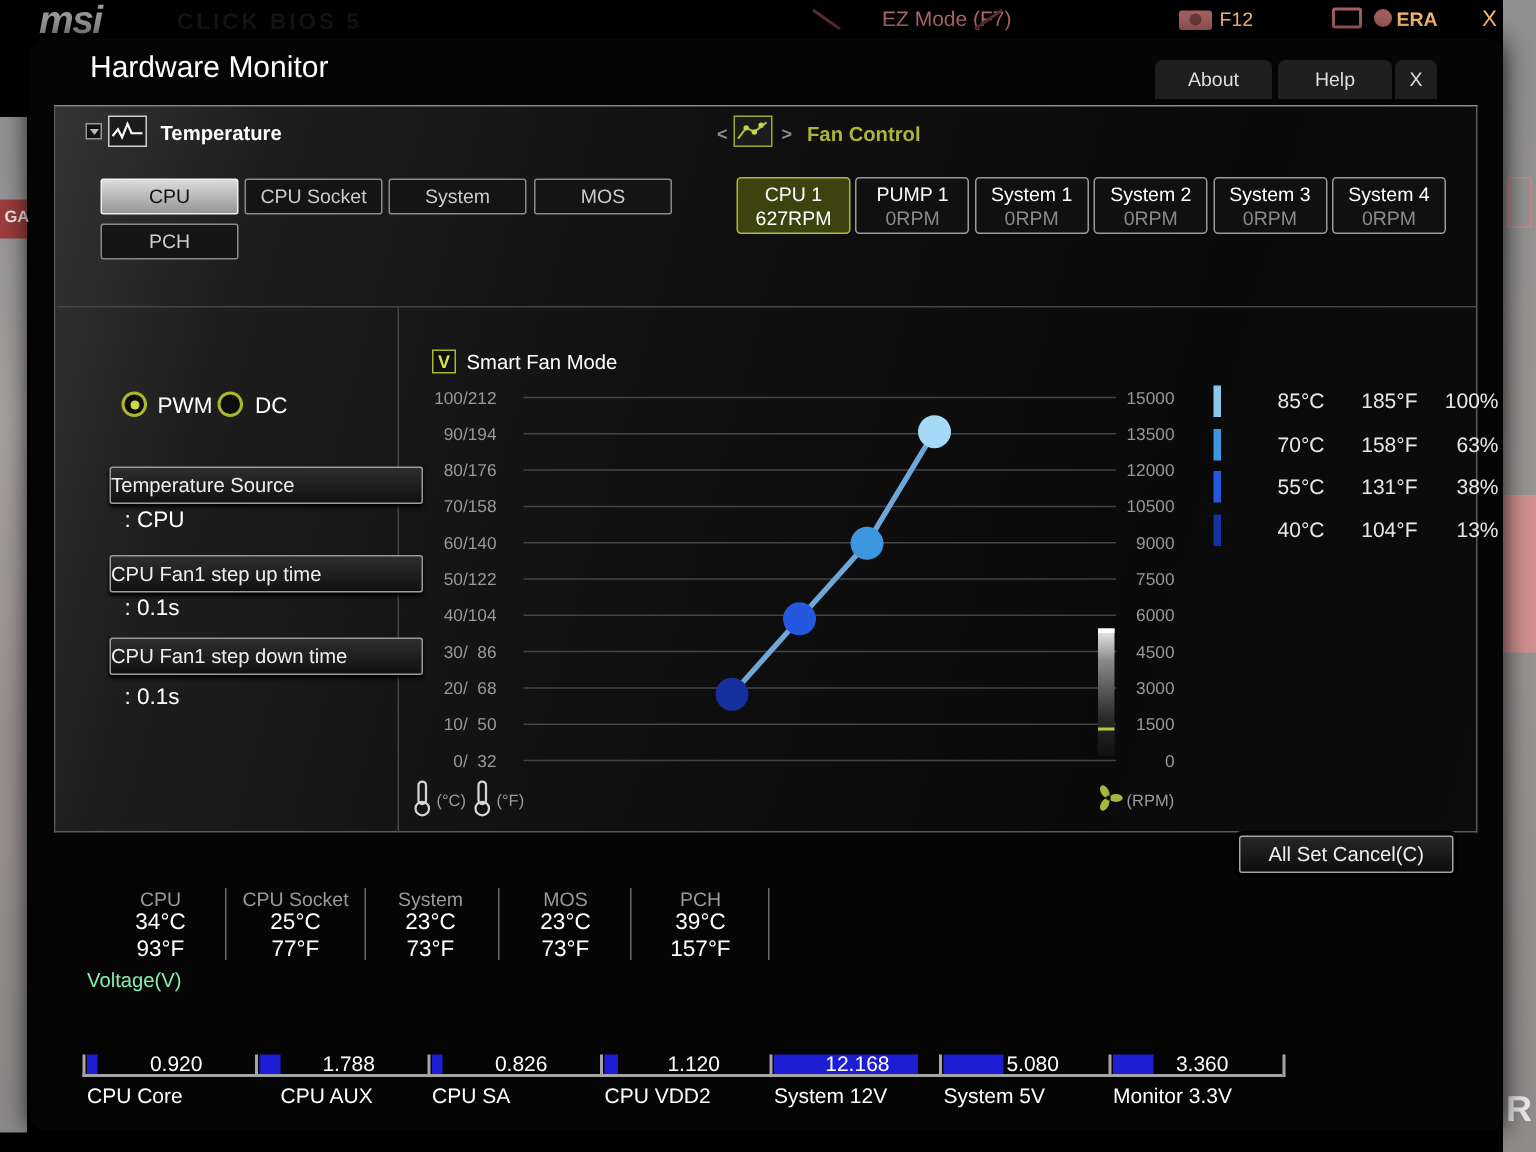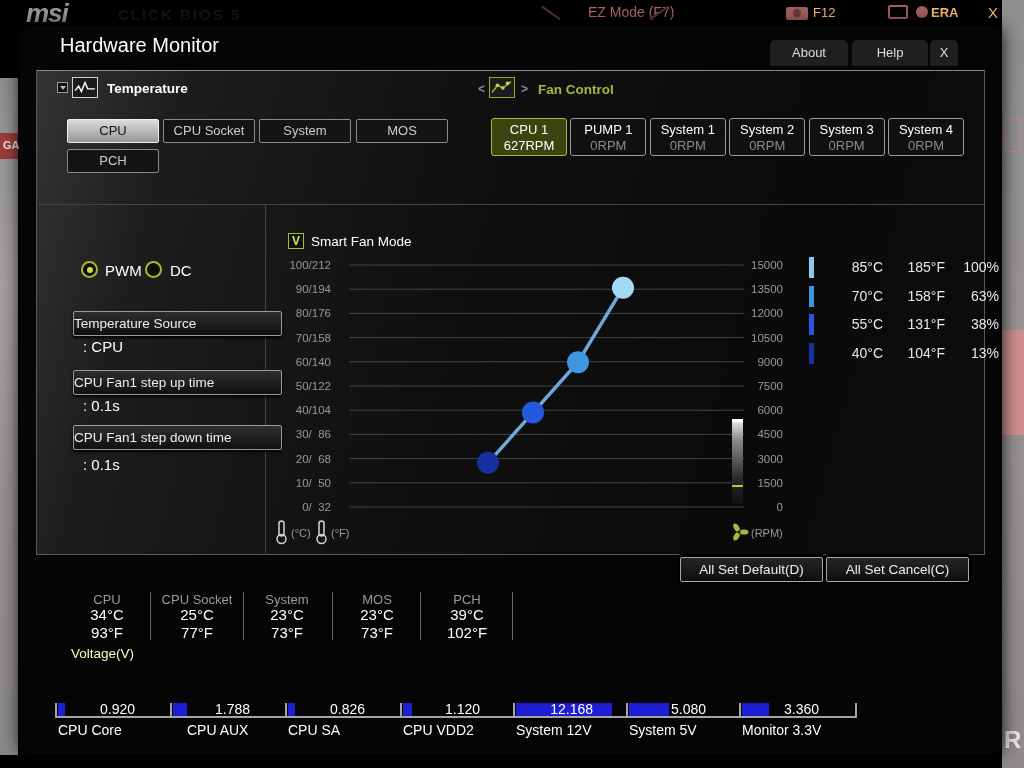--- a/index.html
+++ b/index.html
@@ -79,21 +79,21 @@
   .legend-txt { font-size:14px; color:#e8e8e8; text-align:right; }
 
   .action-btn { height:25px; background:linear-gradient(#262626,#0d0d0d); border:1px solid #a5a5a5;
                 border-radius:2px; color:#eee; font-size:13.5px; text-align:center; line-height:23px;
                 cursor:pointer; box-shadow:0 0 0 3px #000; }
 
   .st-label { font-size:13px; color:#9a9a9a; text-align:center; }
   .st-val { font-size:15px; color:#fff; text-align:center; }
   .st-sep { width:1px; background:#6a6a6a; }
 
-  .volt-title { font-size:13.5px; color:#fef9c3;margin-left:13px; }
+  .volt-title { font-size:13.5px; color:#86efac; }
   .volt-tick { width:2px; height:15px; background:#a5a5a5; }
   .volt-track { height:2px; background:#a5a5a5; }
   .volt-bar { height:13px; background:#1d1dd4; }
   .volt-val { font-size:14px; color:#fff; text-align:right; }
   .volt-label { font-size:14px; color:#fff; }
 </style>
 </head>
 <body>
 
 <div class="screen">
@@ -273,37 +273,36 @@
         <div class="abs legend-txt" style="left: 850px; top: 273.5px; width: 58px;">104°F</div>
         <div class="abs legend-txt" style="left: 912px; top: 273.5px; width: 50px;">13%</div>
       </div>
 
     <div id="action-buttons"></div>
 
     <div id="status-temps"></div>
 
     <div class="abs volt-title" style="left:38px;top:620px;">Voltage(V)</div>
     <div id="voltage-row"></div>
-      <div class="abs action-btn" style="left: 660px; top: 531px; width: 143px;">All Set Default(D)</div>
       <div class="abs action-btn" style="left: 806px; top: 531px; width: 143px;">All Set Cancel(C)</div>
       <div class="abs st-label" style="left: 42px; top: 566px; width: 90px;">CPU</div>
       <div class="abs st-val" style="left: 42px; top: 580px; width: 90px;">34°C</div>
       <div class="abs st-val" style="left: 42px; top: 598px; width: 90px;">93°F</div>
       <div class="abs st-label" style="left: 132px; top: 566px; width: 90px;">CPU Socket</div>
       <div class="abs st-val" style="left: 132px; top: 580px; width: 90px;">25°C</div>
       <div class="abs st-val" style="left: 132px; top: 598px; width: 90px;">77°F</div>
       <div class="abs st-label" style="left: 222px; top: 566px; width: 90px;">System</div>
       <div class="abs st-val" style="left: 222px; top: 580px; width: 90px;">23°C</div>
       <div class="abs st-val" style="left: 222px; top: 598px; width: 90px;">73°F</div>
       <div class="abs st-label" style="left: 312px; top: 566px; width: 90px;">MOS</div>
       <div class="abs st-val" style="left: 312px; top: 580px; width: 90px;">23°C</div>
       <div class="abs st-val" style="left: 312px; top: 598px; width: 90px;">73°F</div>
       <div class="abs st-label" style="left: 402px; top: 566px; width: 90px;">PCH</div>
       <div class="abs st-val" style="left: 402px; top: 580px; width: 90px;">39°C</div>
-      <div class="abs st-val" style="left: 402px; top: 598px; width: 90px;">102°F</div>
+      <div class="abs st-val" style="left: 402px; top: 598px; width: 90px;">157°F</div>
       <div class="abs st-sep" style="left: 130px; top: 566px; height: 48px;"></div>
       <div class="abs st-sep" style="left: 223px; top: 566px; height: 48px;"></div>
       <div class="abs st-sep" style="left: 312px; top: 566px; height: 48px;"></div>
       <div class="abs st-sep" style="left: 400px; top: 566px; height: 48px;"></div>
       <div class="abs st-sep" style="left: 492px; top: 566px; height: 48px;"></div>
       <div class="abs volt-track" style="left: 35px; top: 690px; width: 800px;"></div>
       <div class="abs volt-tick" style="left: 35px; top: 677px;"></div>
       <div class="abs volt-tick" style="left: 150px; top: 677px;"></div>
       <div class="abs volt-tick" style="left: 265px; top: 677px;"></div>
       <div class="abs volt-tick" style="left: 380px; top: 677px;"></div>

